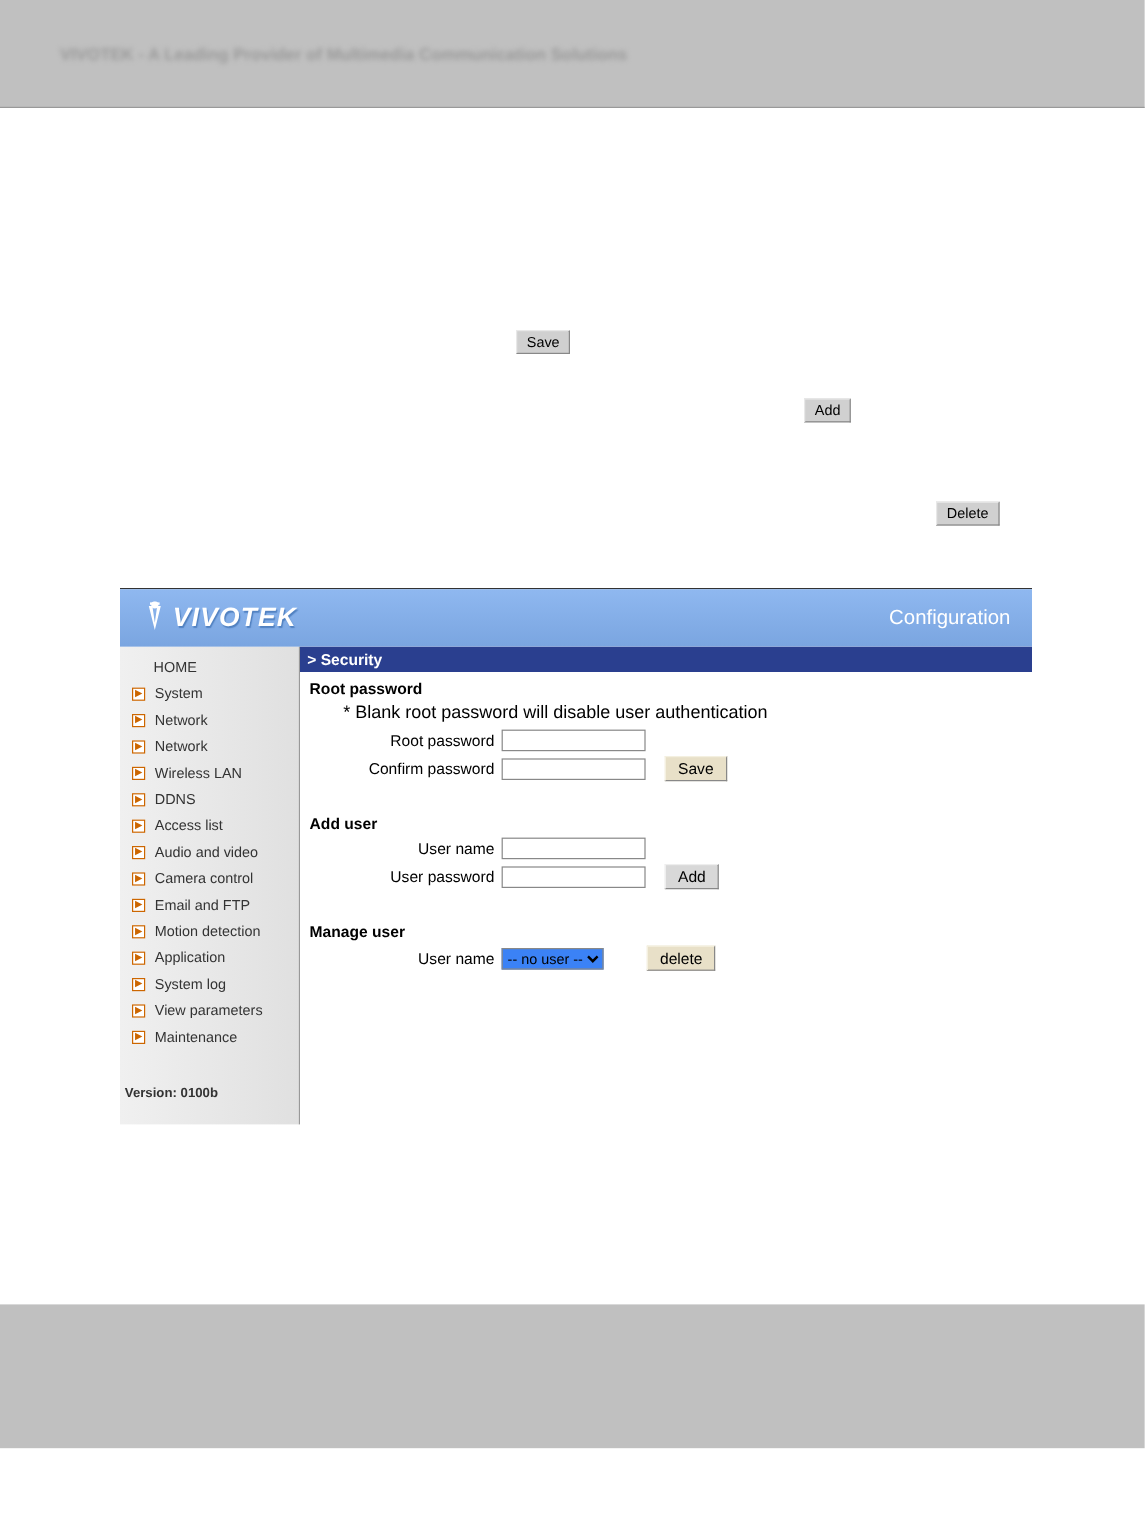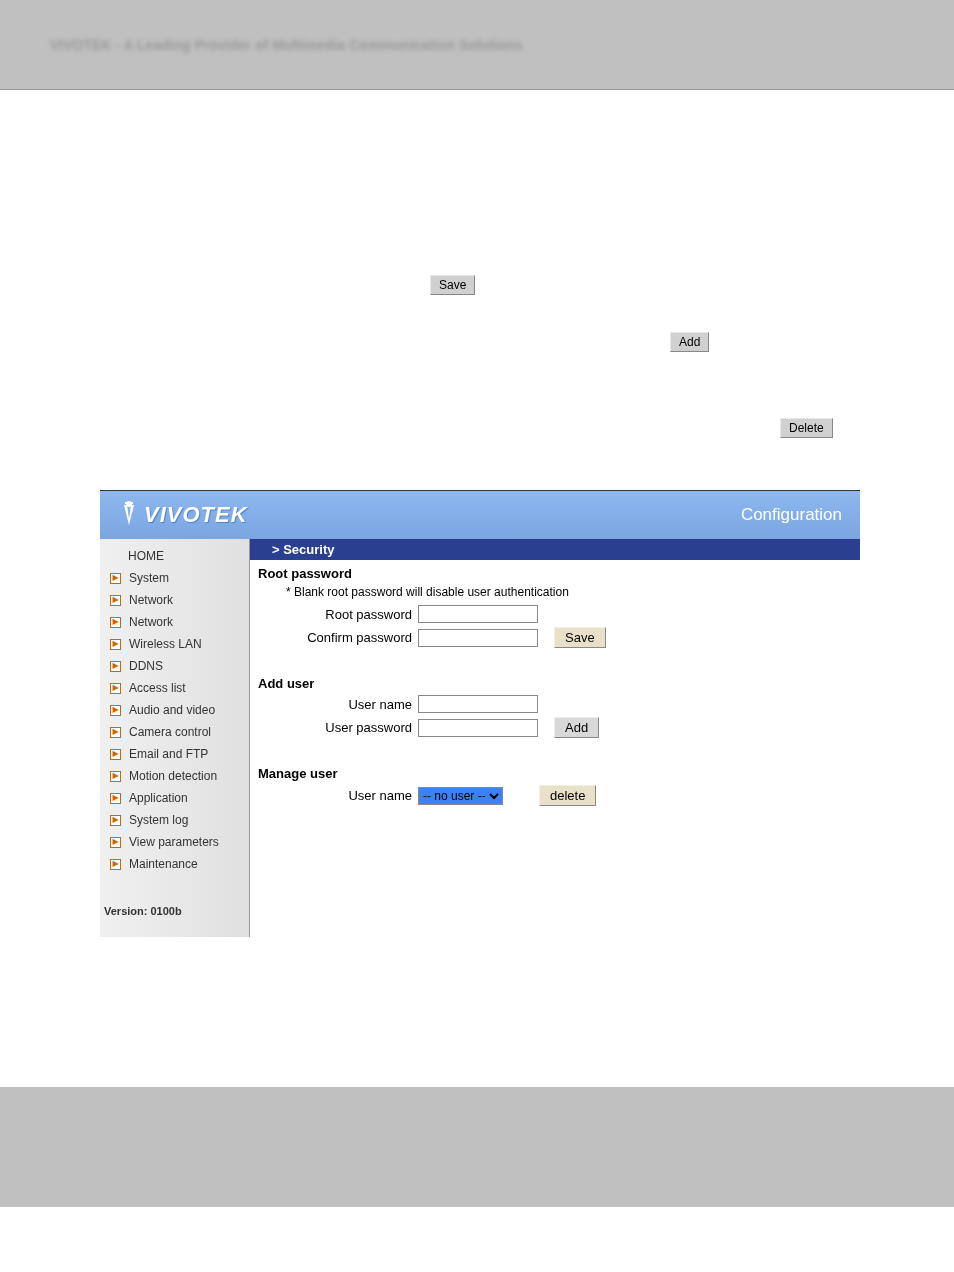--- a/index.html
+++ b/index.html
@@ -129,35 +129,35 @@
       color: #333;
       font-weight: bold;
     }
     .main-content {
       flex: 1;
       background: #fff;
     }
     .section-title {
       background: #2a3f8f;
       color: #fff;
-      padding: 3px 22px;
+      padding: 3px 6px;
       font-size: 13px;
       font-weight: bold;
     }
     .form-section {
       padding: 6px 8px 18px 8px;
     }
     .section-heading {
       font-weight: bold;
       font-size: 13px;
       margin-bottom: 4px;
     }
     .note {
       padding-left: 28px;
-      font-size: 12px;
+      font-size: 15px;
       margin-bottom: 6px;
     }
     .form-row {
       display: flex;
       align-items: center;
       margin-bottom: 4px;
     }
     .form-label {
       width: 160px;
       text-align: right;

